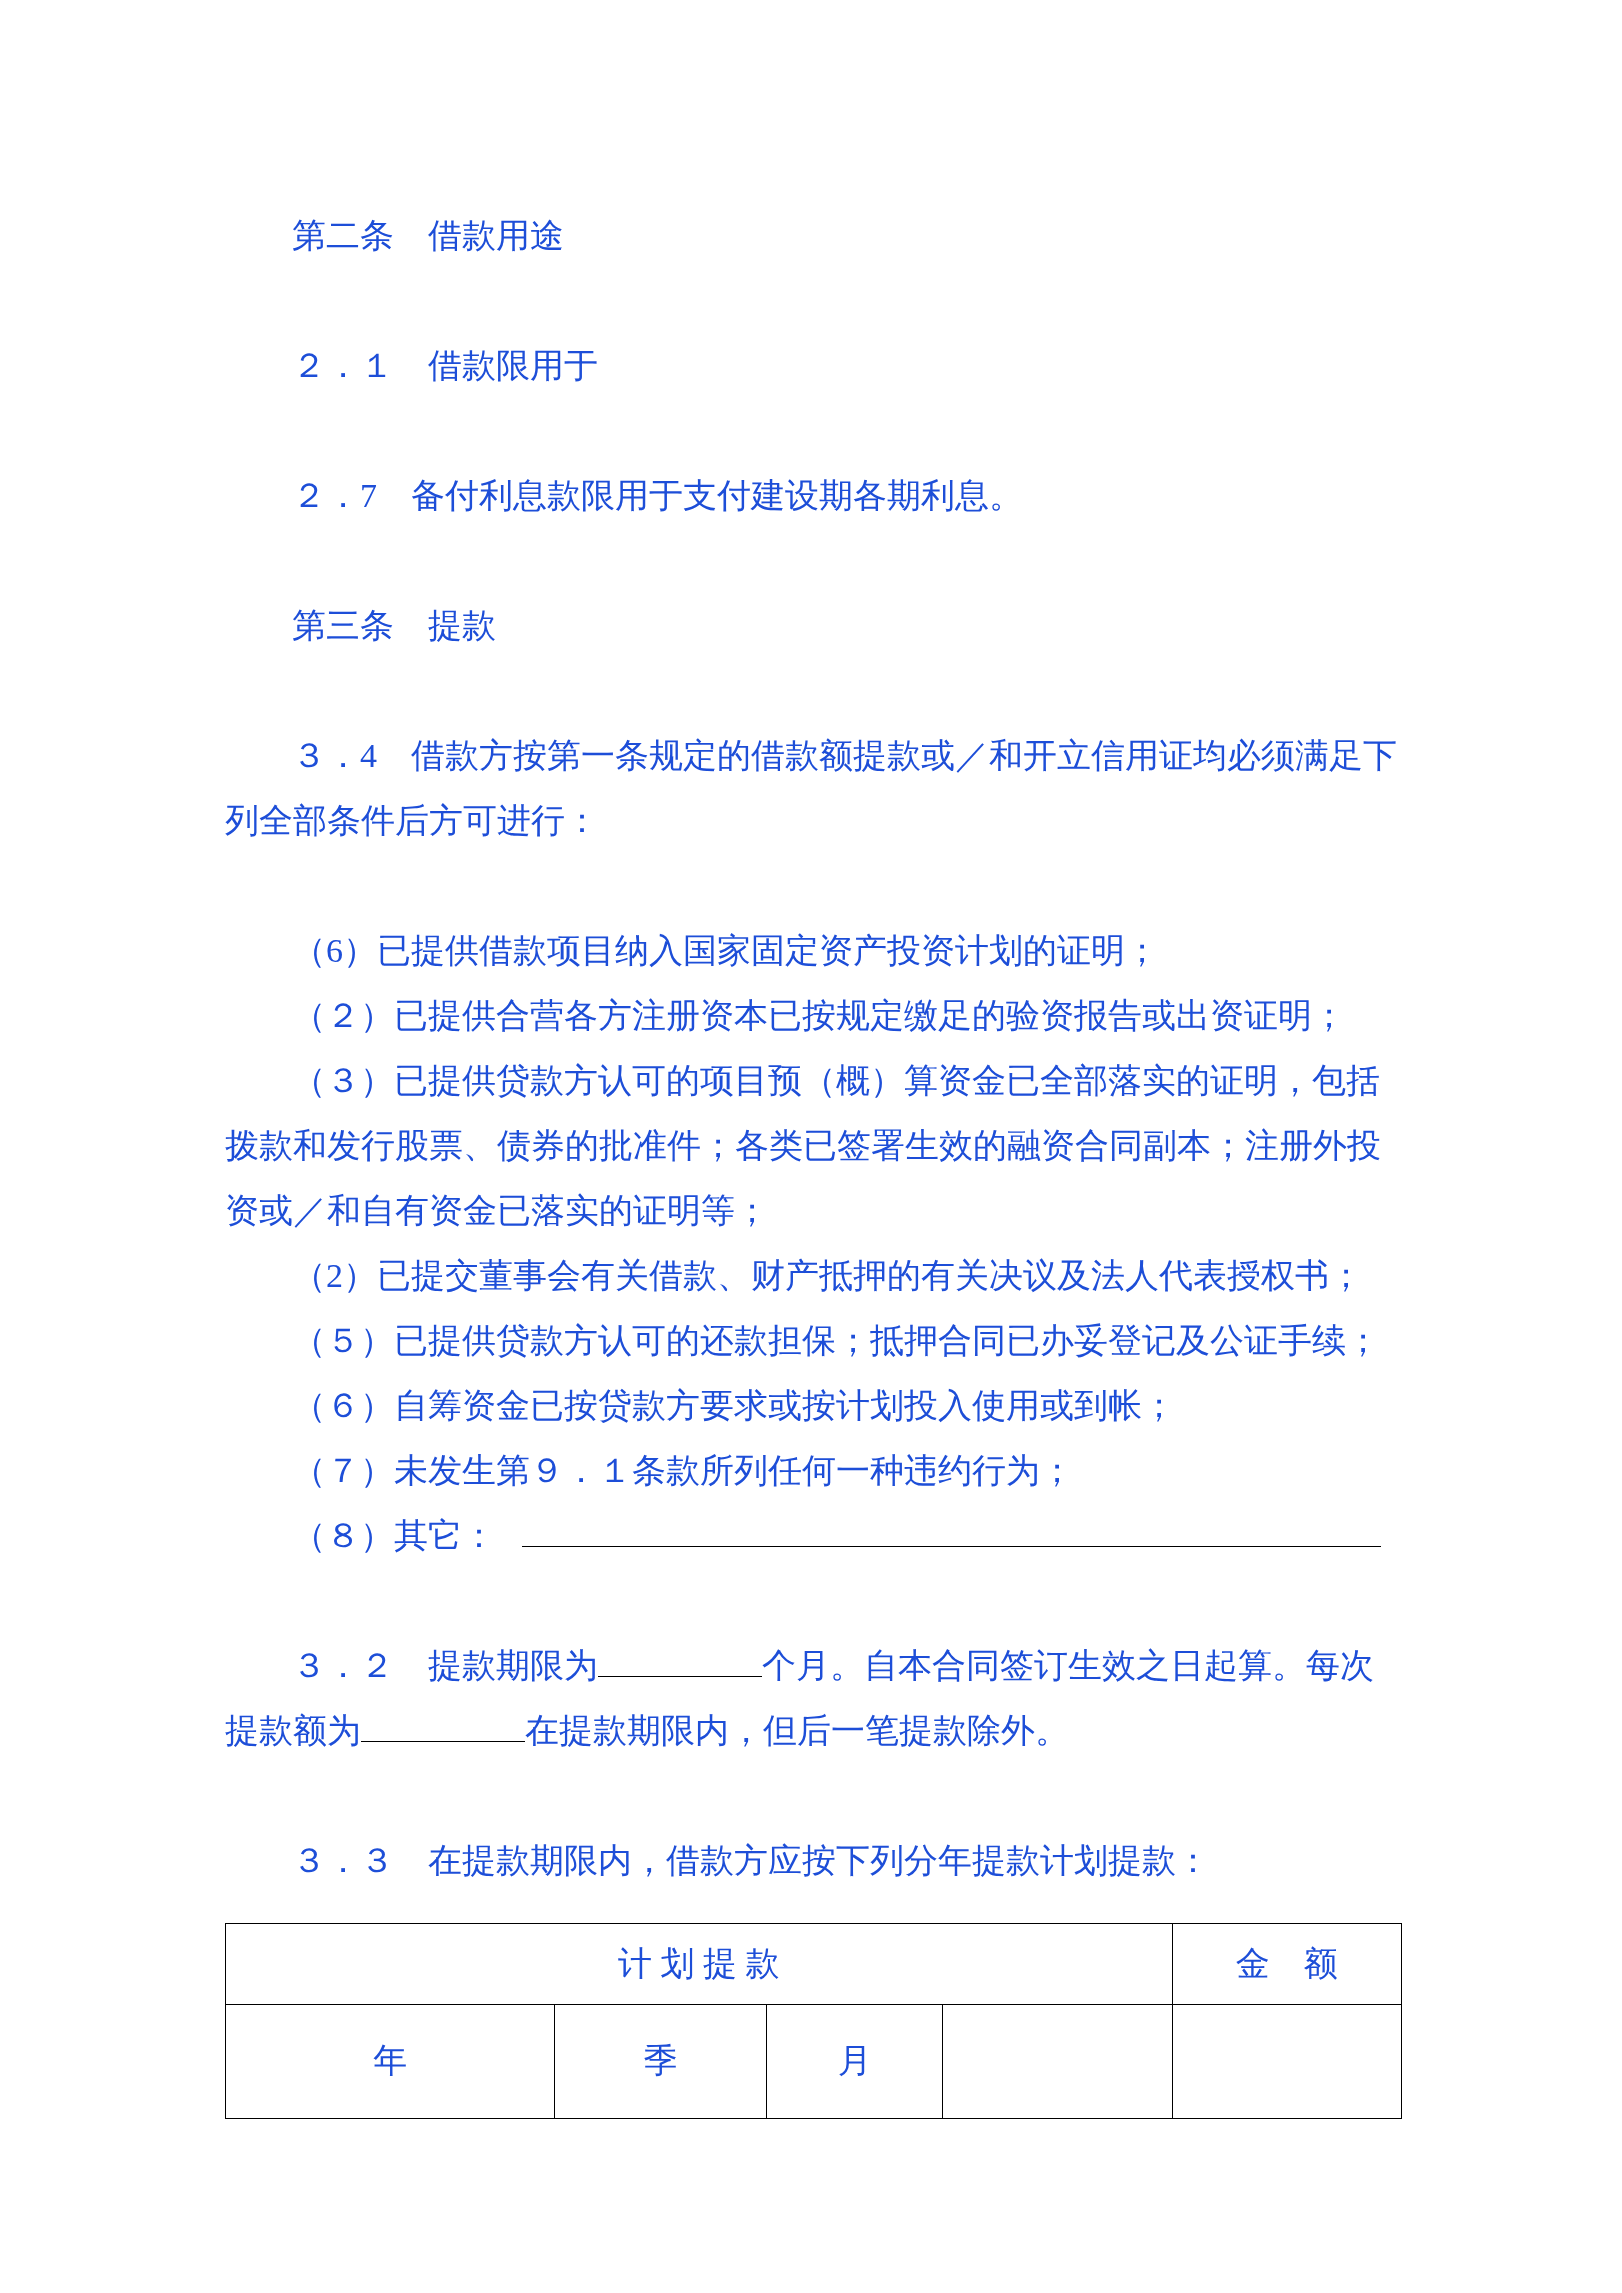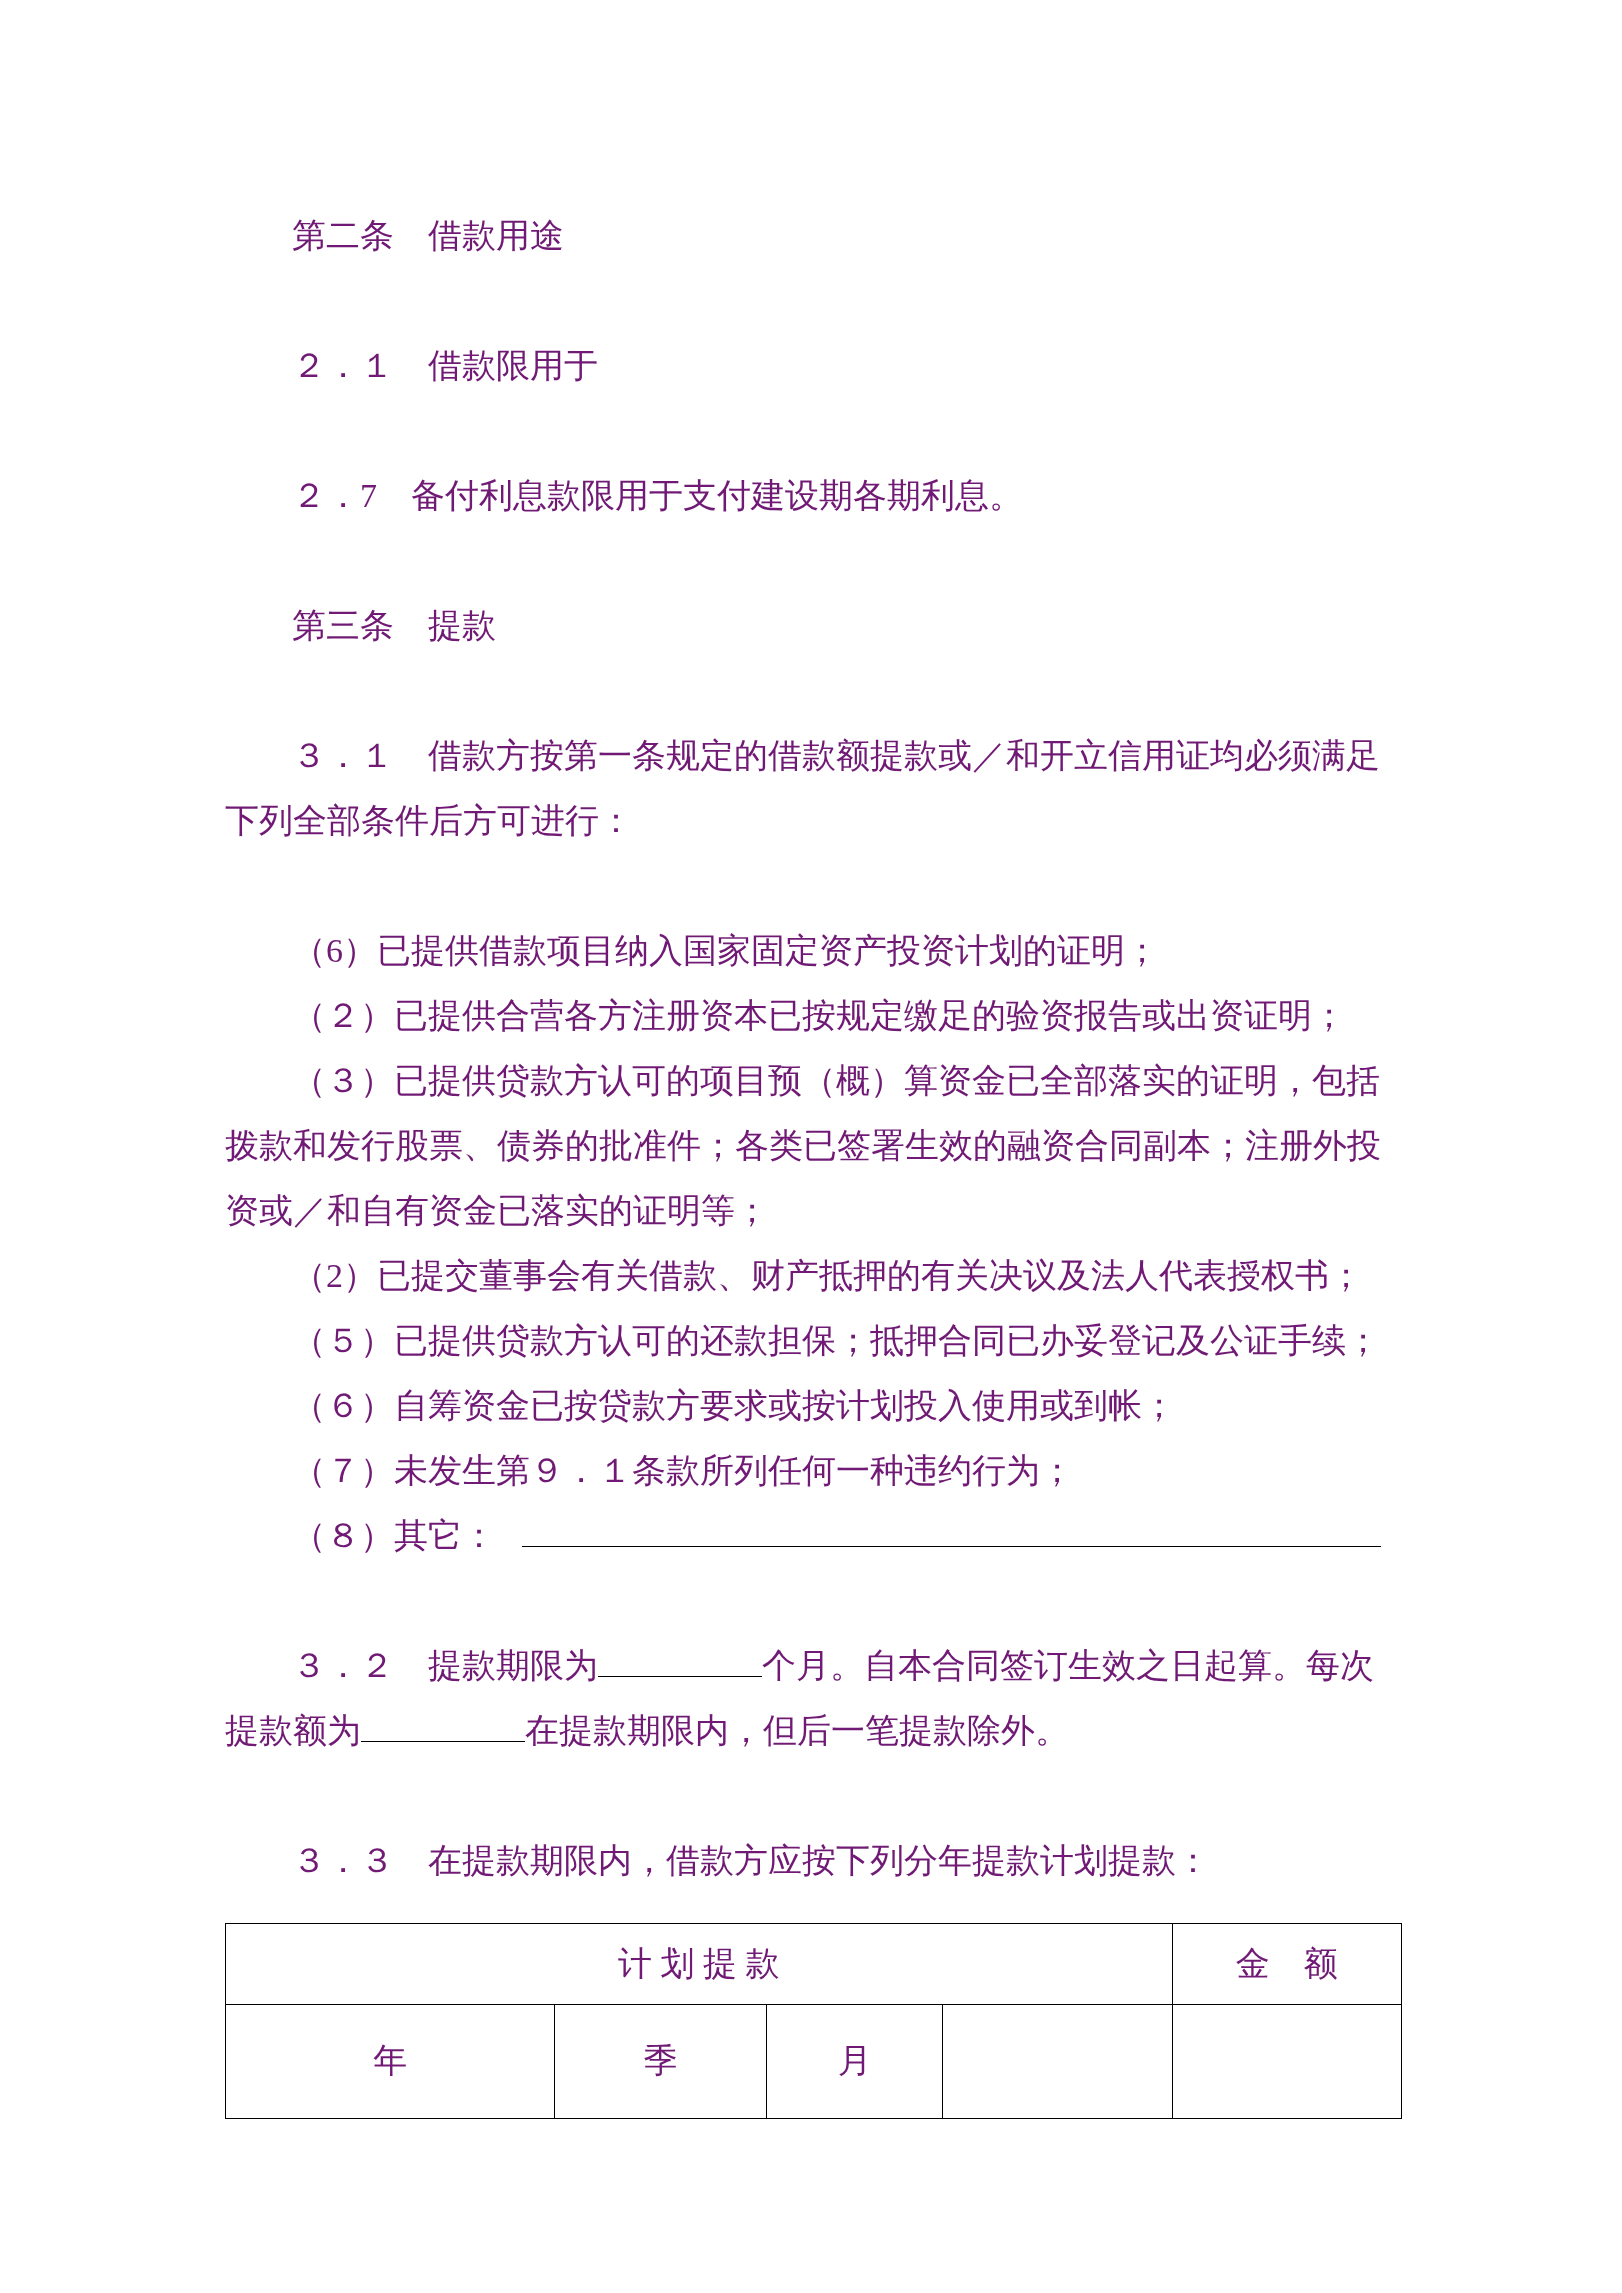--- a/index.html
+++ b/index.html
@@ -5,21 +5,21 @@
   html, body {
     margin: 0;
     padding: 0;
     background: #ffffff;
   }
   .page {
     position: relative;
     width: 1623px;
     height: 2294px;
     background: #ffffff;
-    color: #701a75;
+    color: #1d4ed8;
     font-family: "Liberation Serif", "DejaVu Serif", serif;
     overflow: hidden;
   }
   .content {
     position: absolute;
     left: 225px;
     top: 203px;
     width: 1177px;
     font-size: 34px;
     line-height: 65px;
@@ -70,21 +70,21 @@
   <div class="content">
 
     <p class="gap">第二条　借款用途</p>
 
     <p class="gap">２．１　借款限用于</p>
 
     <p class="gap">２．7　备付利息款限用于支付建设期各期利息。</p>
 
     <p class="gap">第三条　提款</p>
 
-    <p class="gap">３．１　借款方按第一条规定的借款额提款或／和开立信用证均必须满足下列全部条件后方可进行：</p>
+    <p class="gap">３．4　借款方按第一条规定的借款额提款或／和开立信用证均必须满足下列全部条件后方可进行：</p>
 
     <p>（6）已提供借款项目纳入国家固定资产投资计划的证明；</p>
     <p>（２）已提供合营各方注册资本已按规定缴足的验资报告或出资证明；</p>
     <p>（３）已提供贷款方认可的项目预（概）算资金已全部落实的证明，包括拨款和发行股票、债券的批准件；各类已签署生效的融资合同副本；注册外投资或／和自有资金已落实的证明等；</p>
     <p>（2）已提交董事会有关借款、财产抵押的有关决议及法人代表授权书；</p>
     <p>（５）已提供贷款方认可的还款担保；抵押合同已办妥登记及公证手续；</p>
     <p>（６）自筹资金已按贷款方要求或按计划投入使用或到帐；</p>
     <p>（７）未发生第９．１条款所列任何一种违约行为；</p>
 
     <p class="gap"><span>（８）其它：</span><span class="blank blank-long"></span></p>

